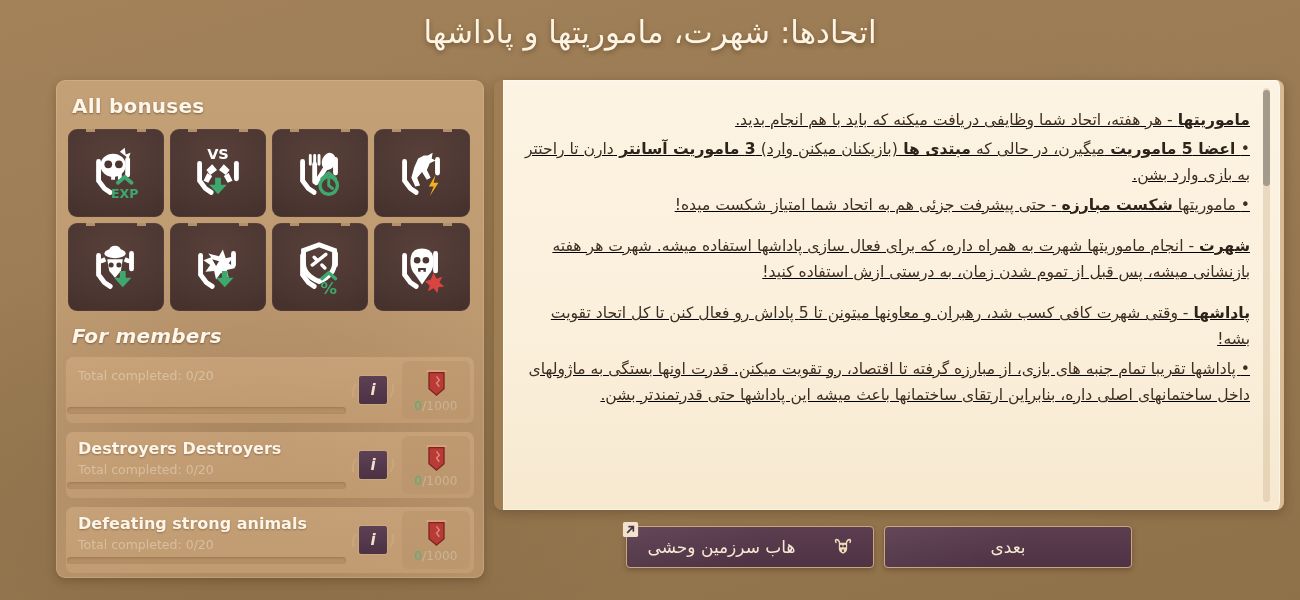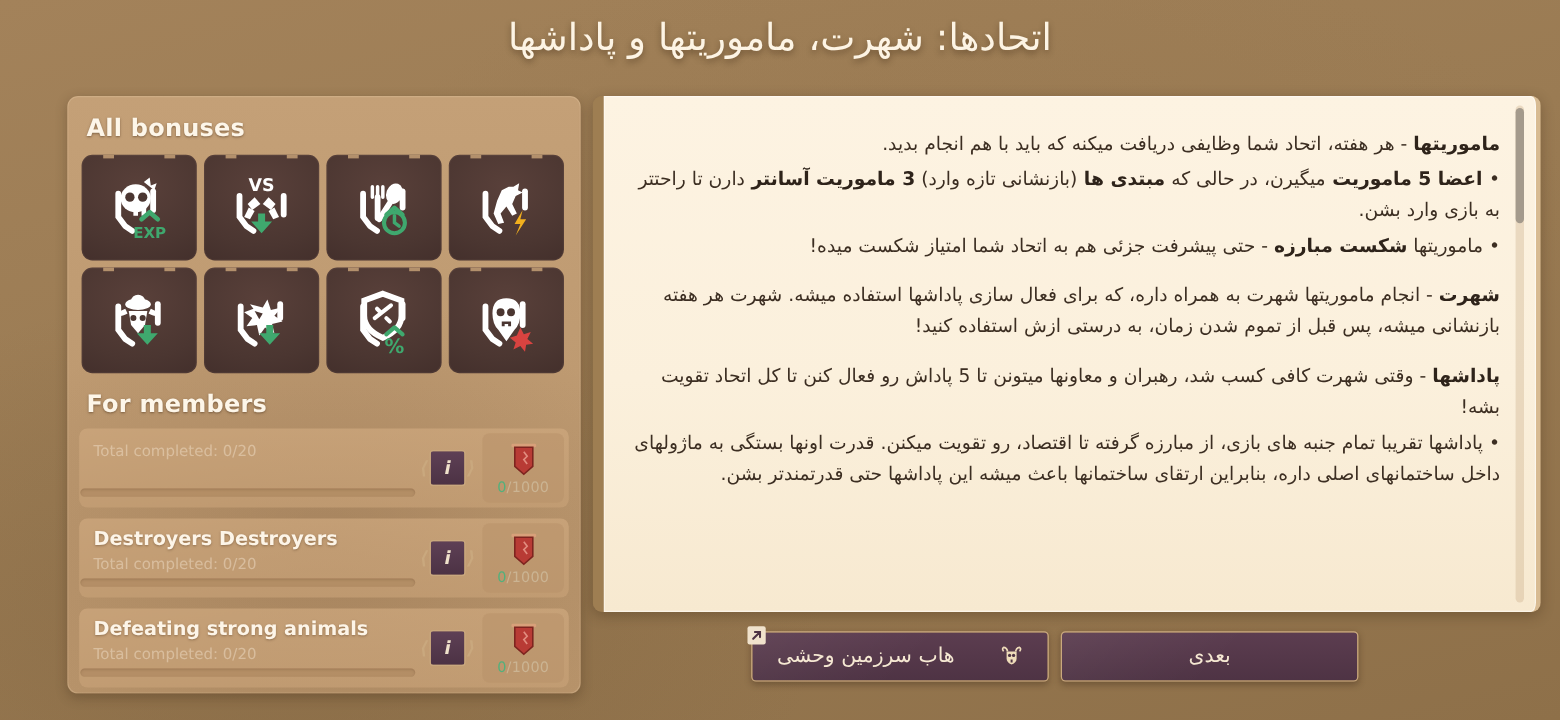--- a/index.html
+++ b/index.html
@@ -45,21 +45,21 @@
   }
 
   .section-title {
     color: #fdf6e9;
     font-size: 20px;
     font-weight: bold;
     letter-spacing: .2px;
     text-shadow: 0 1px 2px rgba(70,45,25,.55);
   }
   .all-bonuses-title { margin: 14px 0 0 16px; }
-  .for-members-title { margin: 13px 12px 0 16px; }
+  .for-members-title { margin: 13px 12px 0 16px; font-style: italic; }
 
   
   .bonus-grid {
     display: grid;
     grid-template-columns: repeat(4, 96px);
     gap: 6px;
     margin: 11px 0 0 12px;
   }
   .bonus-cell {
     width: 96px; height: 88px;
@@ -162,20 +162,21 @@
   .right-panel {
     position: absolute;
     left: 494px; top: 80px;
     width: 790px; height: 430px;
     border-radius: 8px;
     background: linear-gradient(180deg, #fdf3e2 0%, #fbf0dc 55%, #f7e9d0 100%);
     border-left: 9px solid #9e7e52;
     border-right: 4px solid #d8bb92;
     box-shadow: 0 3px 11px rgba(60,40,22,.32), inset 0 0 0 1px rgba(255,255,255,.5);
     overflow: hidden;
+    text-decoration: underline;
   }
   .right-inner {
     padding: 12px 30px 12px 22px;
     direction: rtl;
     text-align: right;
     color: #3c2e22;
     font-size: 15.6px;
     line-height: 1.68;
   }
   .para { margin-bottom: 3px; }
@@ -418,21 +419,21 @@
         </div>
       </div>
     </div>
 
   </div>
 </div>
 
 <div class="right-panel">
   <div class="right-inner" id="right-text">
       <div class="para gap"><b>ماموریتها</b><span> - هر هفته، اتحاد شما وظایفی دریافت میکنه که باید با هم انجام بدید.</span></div>
-      <div class="para"><span>•</span><b> اعضا 5 ماموریت </b><span>میگیرن، در حالی که </span><b>مبتدی ها </b><span>(بازنشانی تازه وارد) </span><b>3 ماموریت آسانتر </b><span>دارن تا راحتتر به بازی وارد بشن.</span></div>
+      <div class="para"><span>•</span><b> اعضا 5 ماموریت </b><span>میگیرن، در حالی که </span><b>مبتدی ها </b><span>(بازیکنان میکنن وارد) </span><b>3 ماموریت آسانتر </b><span>دارن تا راحتتر به بازی وارد بشن.</span></div>
       <div class="para"><span>•</span><span> ماموریتها  </span><b>شکست مبارزه</b><span> - حتی پیشرفت جزئی هم به اتحاد شما امتیاز شکست میده!</span></div>
       <div class="para gap"><b>شهرت</b><span> - انجام ماموریتها شهرت به همراه داره، که برای فعال سازی پاداشها استفاده میشه. شهرت هر هفته بازنشانی میشه، پس قبل از تموم شدن زمان، به درستی ازش استفاده کنید!</span></div>
       <div class="para gap"><b>پاداشها</b><span> - وقتی شهرت کافی کسب شد، رهبران و معاونها میتونن تا 5 پاداش رو فعال کنن تا کل اتحاد تقویت بشه!</span></div>
       <div class="para"><span>•</span><span> پاداشها تقریبا تمام جنبه های بازی، از مبارزه گرفته تا اقتصاد، رو تقویت میکنن. قدرت اونها بستگی به ماژولهای داخل ساختمانهای اصلی داره، بنابراین ارتقای ساختمانها باعث میشه این پاداشها حتی قدرتمندتر بشن.</span></div>
     </div>
   <div class="scroll-track">
     <div class="scroll-thumb"></div>
   </div>
 </div>
 

